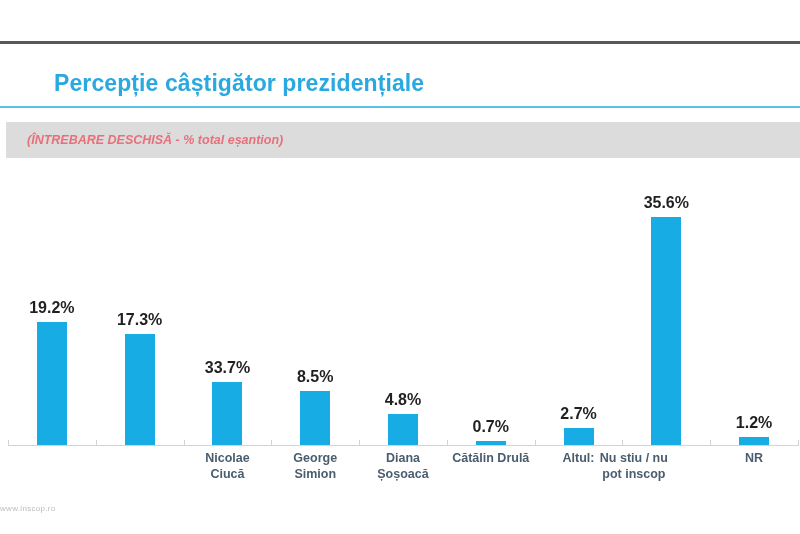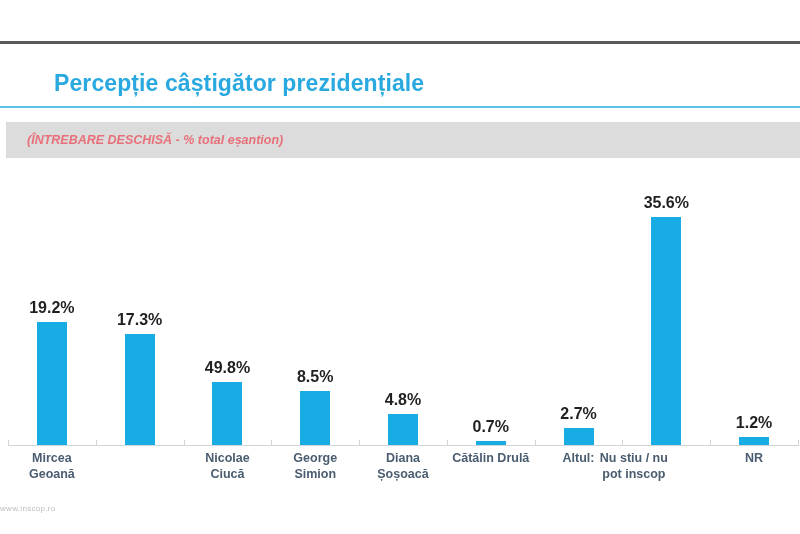--- a/index.html
+++ b/index.html
@@ -178,21 +178,21 @@
         <div class="bar-slot" style="left: 8px; width: 87.7778px;">
           <div class="bar" style="height: 122.966px; width: 30px; background: rgb(24, 172, 228);"></div>
           <div class="bar-value" style="bottom: 127.966px;">19.2%</div>
         </div>
         <div class="bar-slot" style="left: 95.7778px; width: 87.7778px;">
           <div class="bar" style="height: 110.798px; width: 30px; background: rgb(24, 172, 228);"></div>
           <div class="bar-value" style="bottom: 115.798px;">17.3%</div>
         </div>
         <div class="bar-slot" style="left: 183.556px; width: 87.7778px;">
           <div class="bar" style="height: 63.4045px; width: 30px; background: rgb(24, 172, 228);"></div>
-          <div class="bar-value" style="bottom: 68.4045px;">49.8%</div>
+          <div class="bar-value" style="bottom: 68.4045px;">33.7%</div>
         </div>
         <div class="bar-slot" style="left: 271.333px; width: 87.7778px;">
           <div class="bar" style="height: 54.4382px; width: 30px; background: rgb(24, 172, 228);"></div>
           <div class="bar-value" style="bottom: 59.4382px;">8.5%</div>
         </div>
         <div class="bar-slot" style="left: 359.111px; width: 87.7778px;">
           <div class="bar" style="height: 30.7416px; width: 30px; background: rgb(24, 172, 228);"></div>
           <div class="bar-value" style="bottom: 35.7416px;">4.8%</div>
         </div>
         <div class="bar-slot" style="left: 446.889px; width: 87.7778px;">
@@ -221,24 +221,20 @@
         <div class="axis-tick" style="left: 446.889px;"></div>
         <div class="axis-tick" style="left: 534.667px;"></div>
         <div class="axis-tick" style="left: 622.444px;"></div>
         <div class="axis-tick" style="left: 710.222px;"></div>
         <div class="axis-tick" style="left: 798px;"></div>
       </div>
     <div id="baseline"></div>
   </div>
 
   <div id="category-row">
-      <div class="cat-label" style="left: 8px; width: 87.7778px;">
-        <div>Mircea</div>
-        <div>Geoană</div>
-      </div>
       <div class="cat-label" style="left: 183.556px; width: 87.7778px;">
         <div>Nicolae</div>
         <div>Ciucă</div>
       </div>
       <div class="cat-label" style="left: 271.333px; width: 87.7778px;">
         <div>George</div>
         <div>Simion</div>
       </div>
       <div class="cat-label" style="left: 359.111px; width: 87.7778px;">
         <div>Diana</div>

